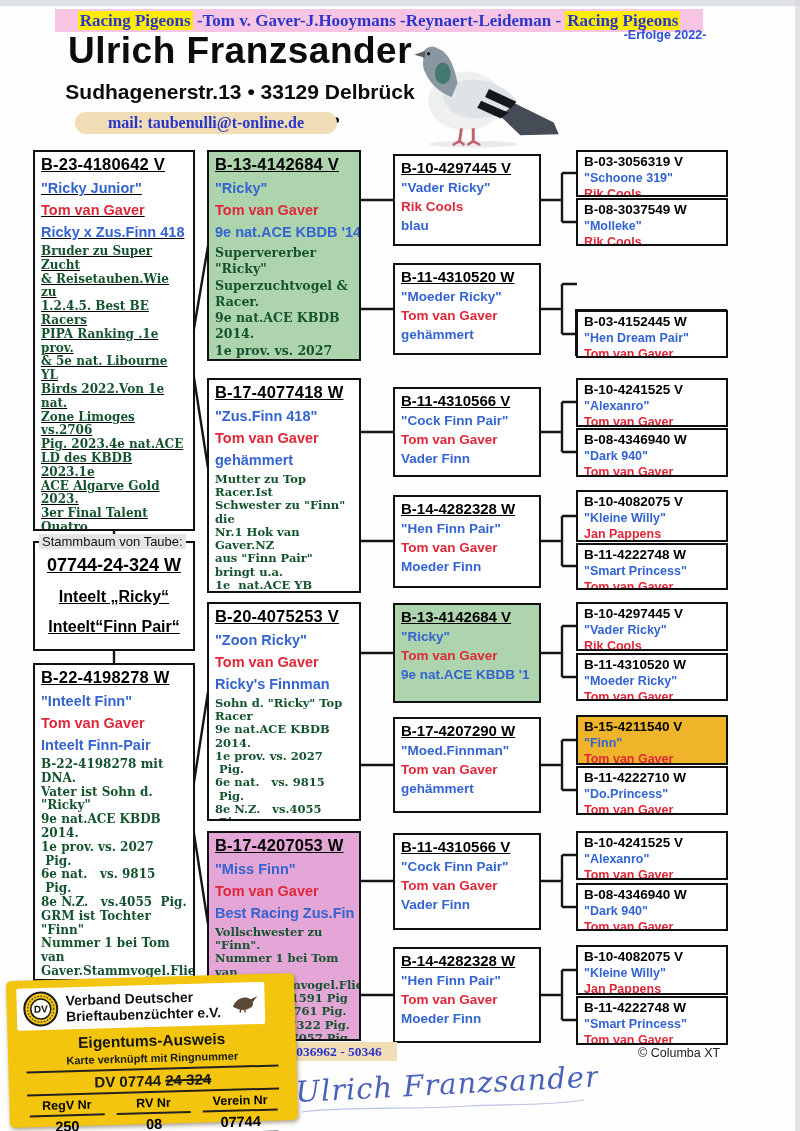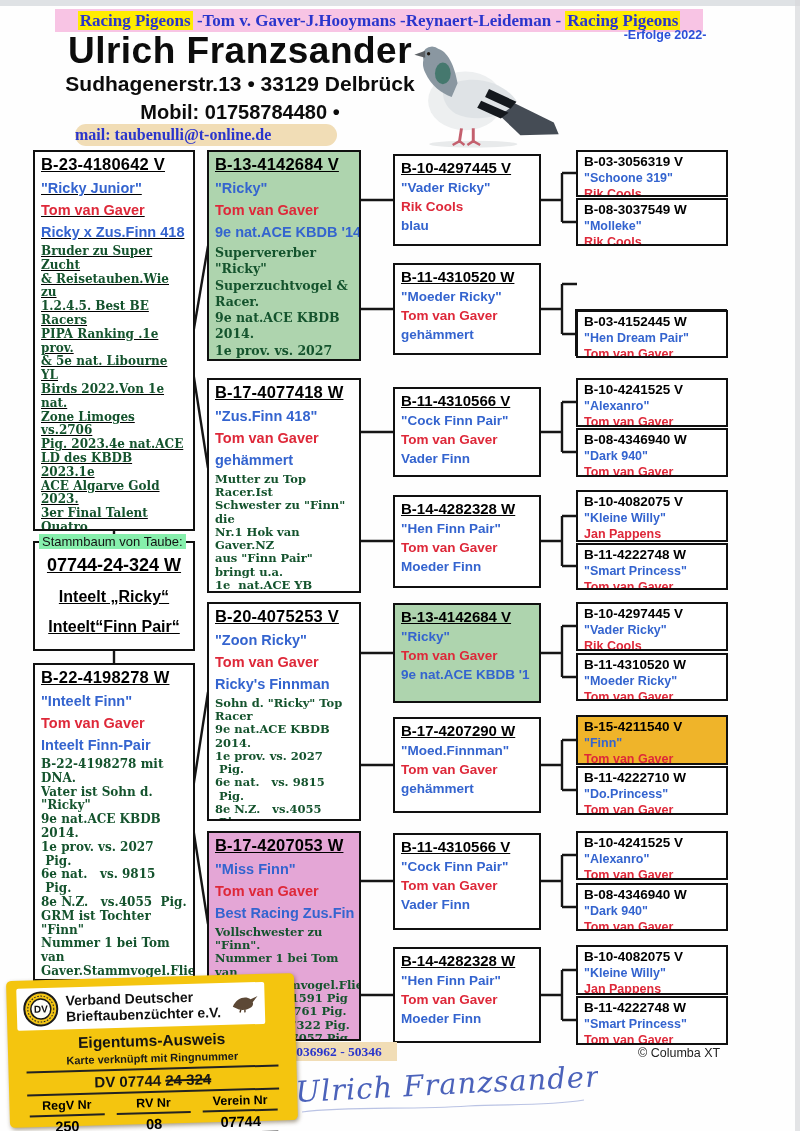--- a/index.html
+++ b/index.html
@@ -7,24 +7,24 @@
         font-family:"Liberation Sans",sans-serif;}
   .scan-top{position:absolute;left:0;top:0;width:800px;height:6px;background:#dfe2e5;}
   .scan-right{position:absolute;right:0;top:0;width:5px;height:1131px;background:#d7d9db;opacity:.7;}
 
   
   .banner{position:absolute;left:55px;top:9px;width:648px;height:23px;background:#f8c4e4;
           text-align:center;font:bold 17px "Liberation Serif",serif;color:#2a35cc;line-height:23px;}
   .banner .hl{background:#ffec00;padding:0 2px;}
   .owner-block{position:absolute;left:30px;top:30px;width:420px;text-align:center;color:#0c0c0c;}
   .owner-name{font:bold 37px "Liberation Sans",sans-serif;letter-spacing:.5px;}
-  .owner-addr{font:bold 21px "Liberation Sans",sans-serif;}
+  .owner-addr{font:bold 21px "Liberation Sans",sans-serif;margin-top:8px;}
   .owner-mobile{font:bold 20px "Liberation Sans",sans-serif;margin-top:5px;}
-  .mail-strip{position:absolute;left:75px;top:124px;width:262px;height:22px;background:#f1ddb6;
-              font:bold 16px "Liberation Serif",serif;color:#2a35cc;line-height:22px;border-radius:11px;}
+  .mail-strip{position:absolute;left:75px;top:112px;width:262px;height:22px;background:#f1ddb6;
+              text-align:center;font:bold 16px "Liberation Serif",serif;color:#2a35cc;line-height:22px;border-radius:11px;}
   .erfolge{position:absolute;left:572px;top:28px;width:186px;color:#2b50d8;
            font:bold 12.5px "Liberation Sans",sans-serif;line-height:1.26;}
   .erfolge .etitle{text-align:center;}
   .erfolge .elines{white-space:pre-line;margin-top:1px;}
   .pigeon{position:absolute;left:402px;top:40px;width:172px;height:108px;}
 
   
   .pbox{position:absolute;background:#fff;border:2px solid #101010;box-sizing:border-box;
         padding:3px 6px;overflow:hidden;z-index:2;}
   .green{background:#aed4ae;}
@@ -43,21 +43,21 @@
   .ring3{font:bold 15px "Liberation Sans",sans-serif;text-decoration:underline;white-space:nowrap;}
   .l3{font:bold 13.5px "Liberation Sans",sans-serif;margin-top:4px;white-space:nowrap;}
   
   .ring4{font:bold 13.5px "Liberation Sans",sans-serif;white-space:nowrap;}
   .l4{font:bold 12.5px "Liberation Sans",sans-serif;margin-top:2px;white-space:nowrap;}
   .g4box{padding:2px 6px;}
 
   
   .subject{position:absolute;left:33px;top:541px;width:162px;height:110px;border:2px solid #101010;
            background:#fff;box-sizing:border-box;z-index:2;text-align:center;}
-  .subject .slabel{position:absolute;top:-9px;left:4px;background:#86efac;padding:0 3px;
+  .subject .slabel{position:absolute;top:-9px;left:4px;background:#e5e5e5;padding:0 3px;
            font:13px "Liberation Sans",sans-serif;color:#111;white-space:nowrap;}
   .subject .sring{font:bold 18px "Liberation Sans",sans-serif;text-decoration:underline;margin-top:12px;}
   .subject .sline{font:bold 16px "Liberation Sans",sans-serif;text-decoration:underline;margin-top:12px;}
 
   svg.connectors{position:absolute;left:0;top:0;z-index:1;}
 
   
   .phone-strip{position:absolute;left:281px;top:1042px;width:116px;height:19px;background:#f1ddb6;
                font:bold 13.5px "Liberation Serif",serif;color:#2a35cc;line-height:19px;
                text-align:center;z-index:3;}

